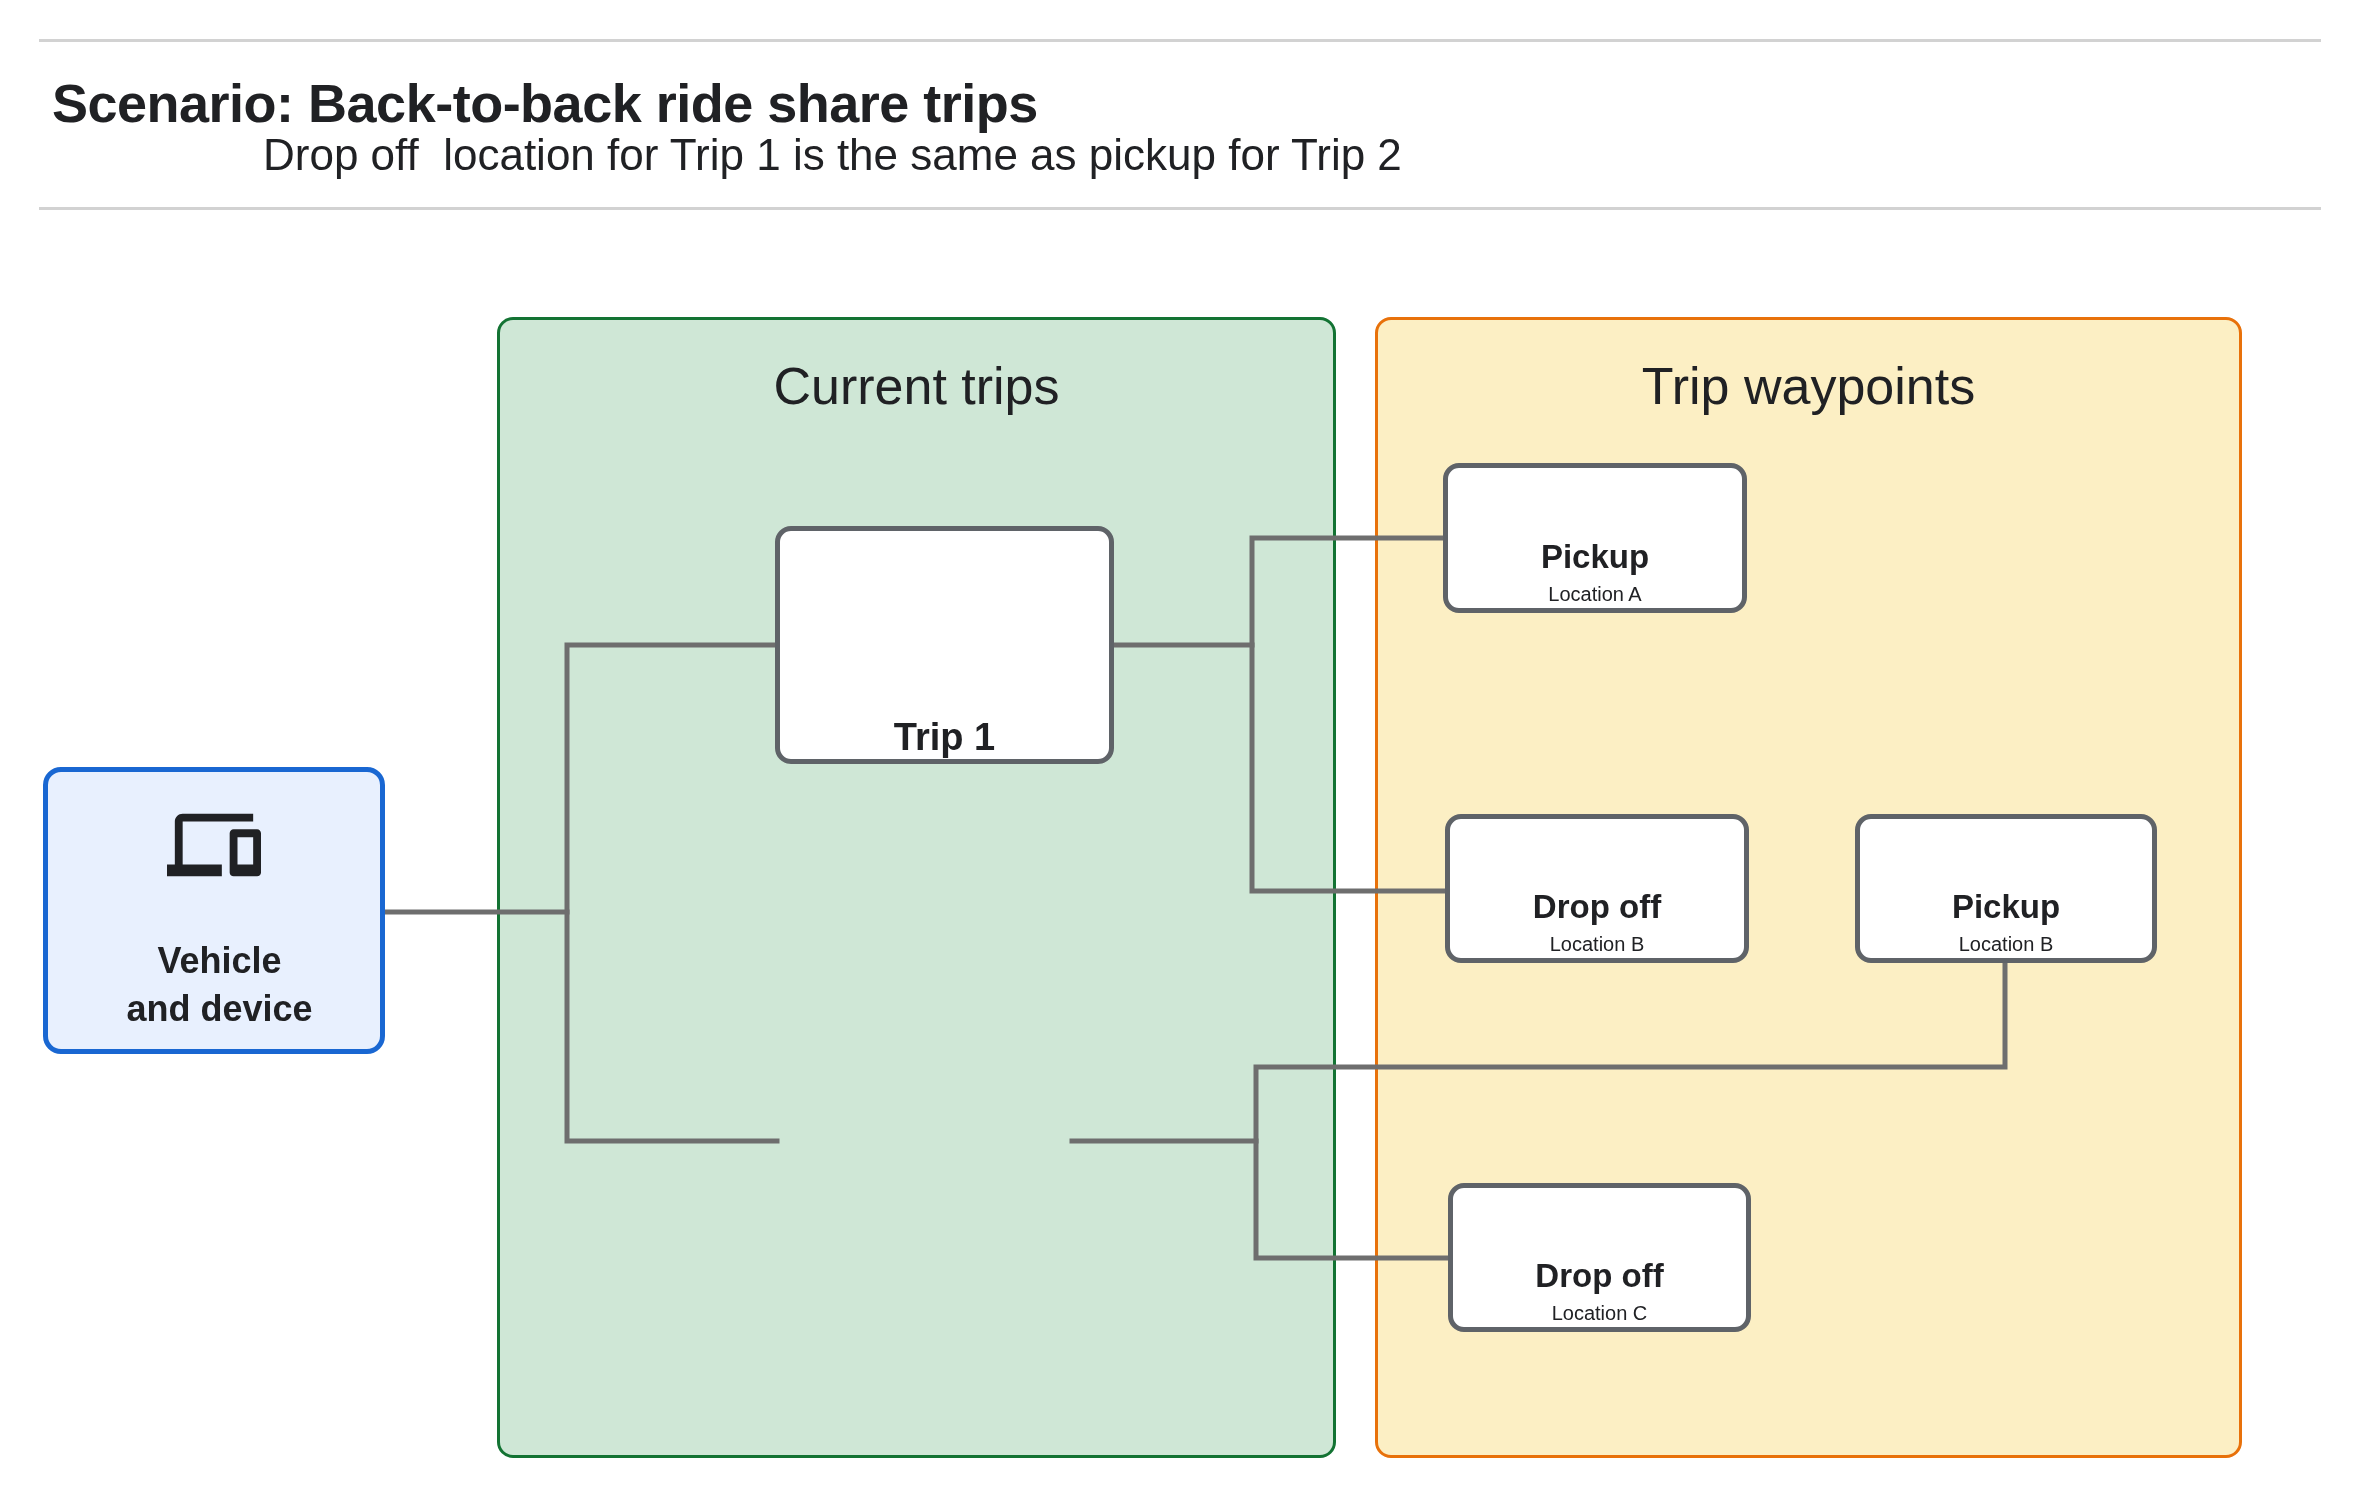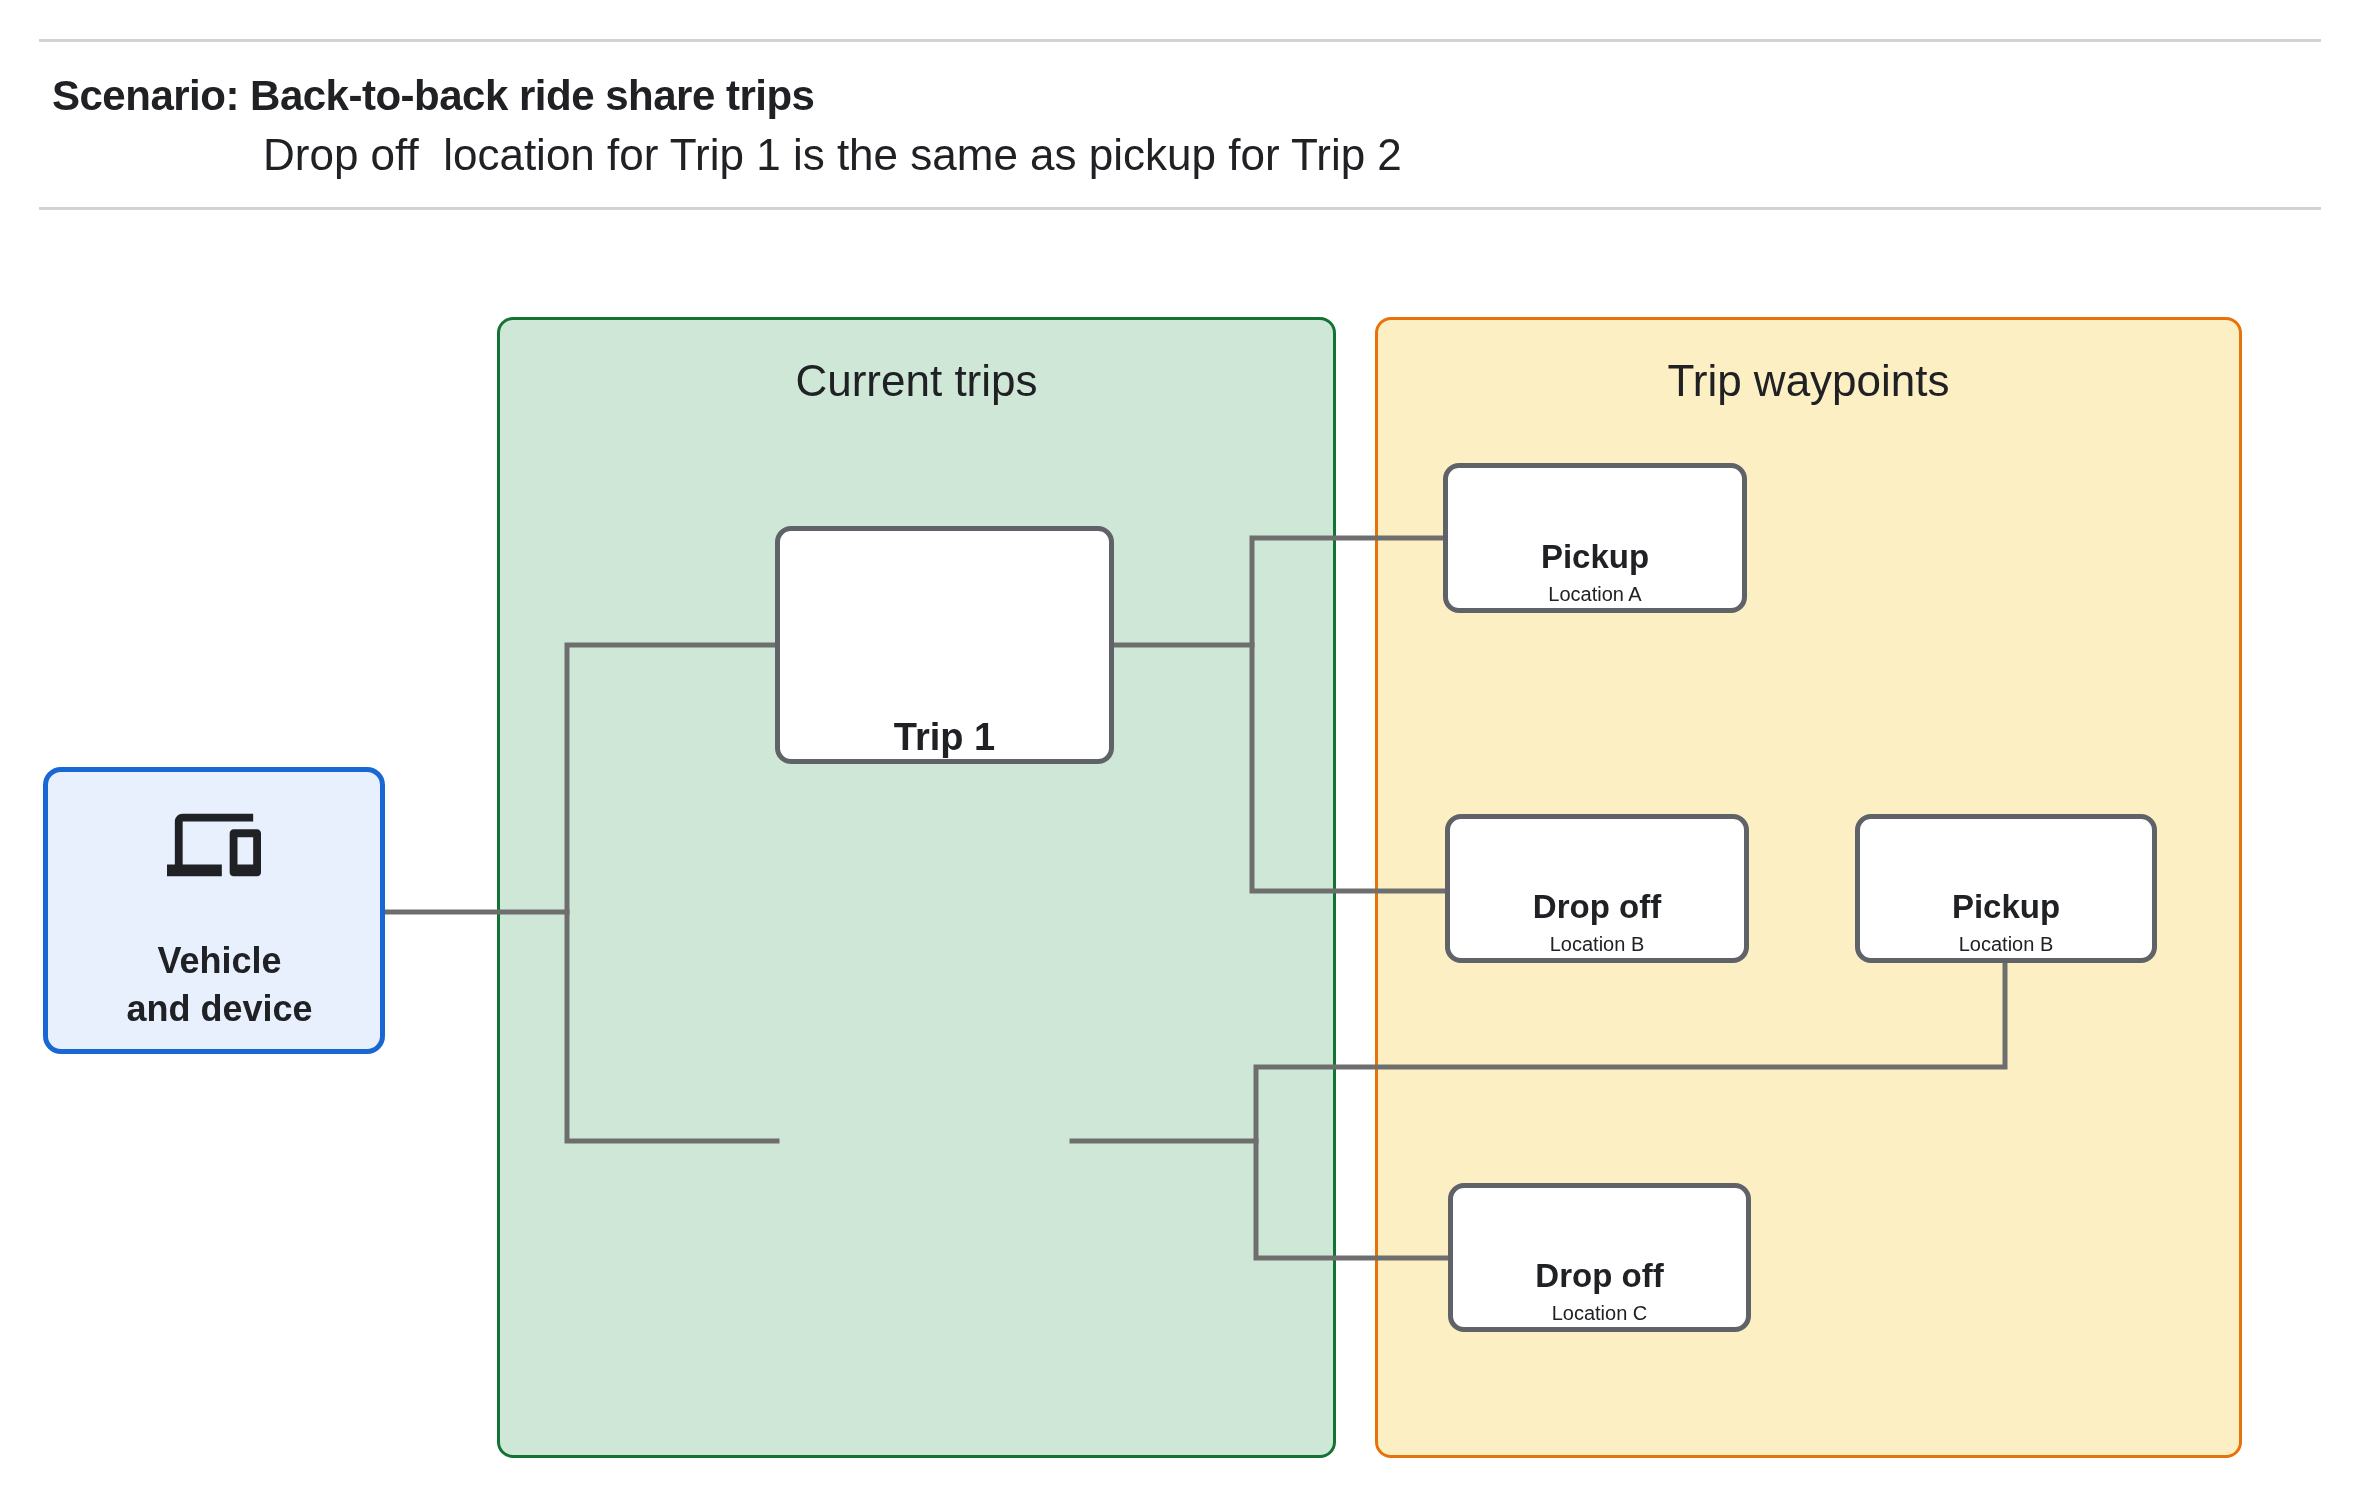--- a/index.html
+++ b/index.html
@@ -29,21 +29,21 @@
     position: absolute;
     left: 39px;
     width: 2282px;
     height: 3px;
     background: var(--divider-color);
   }
   .page-title {
     position: absolute;
     left: 52px;
     top: 72px;
-    font-size: 42px;
+    font-size: 54px;
     font-weight: bold;
     letter-spacing: -0.5px;
     white-space: pre;
   }
   .page-subtitle {
     position: absolute;
     left: 263px;
     top: 130px;
     font-size: 44px;
     font-weight: normal;
@@ -67,21 +67,21 @@
     width: 867px;
     background: var(--yellow-fill);
     border-color: var(--orange-border);
   }
   .container-title {
     position: absolute;
     top: 36px;
     left: 0;
     width: 100%;
     text-align: center;
-    font-size: 44px;
+    font-size: 52px;
     font-weight: normal;
   }
   .vehicle-box {
     position: absolute;
     left: 43px;
     top: 767px;
     width: 342px;
     height: 287px;
     background: var(--blue-fill);
     border: 5px solid var(--blue-border);

